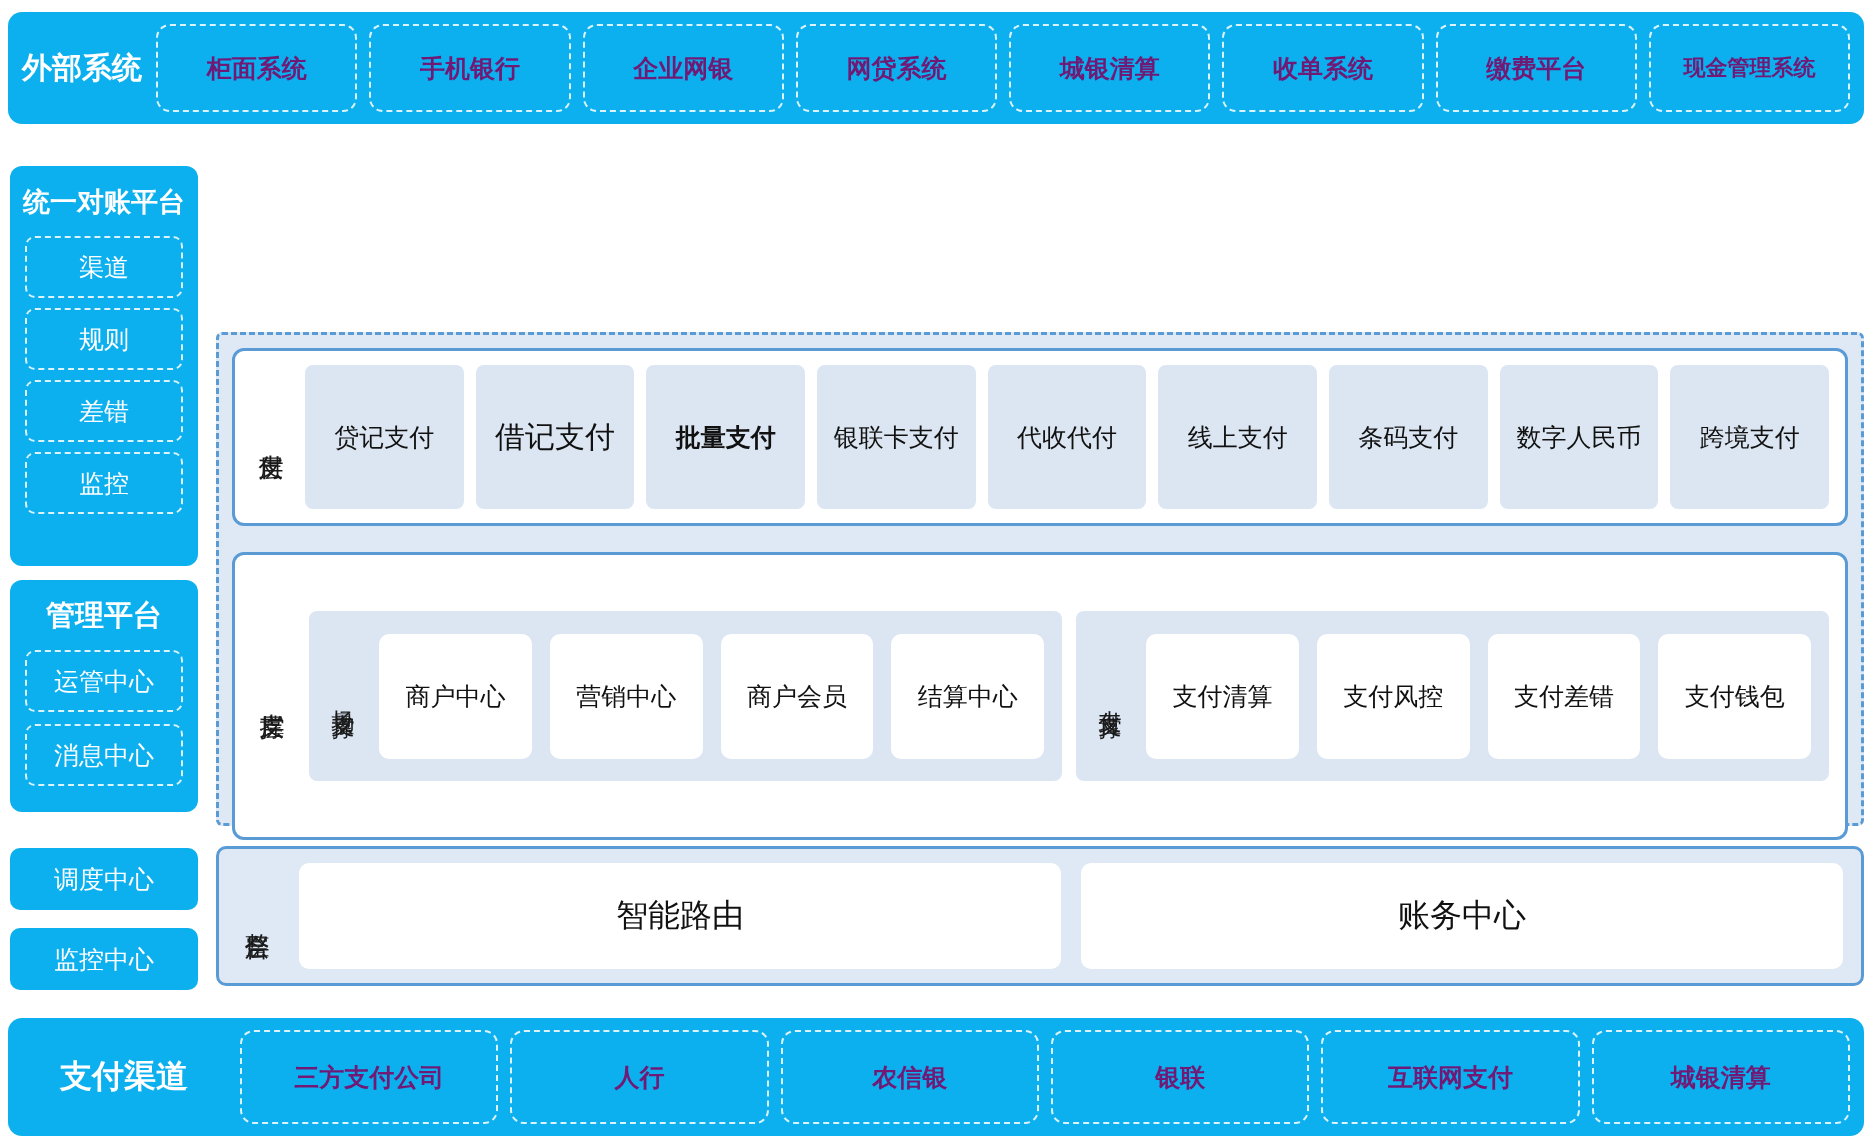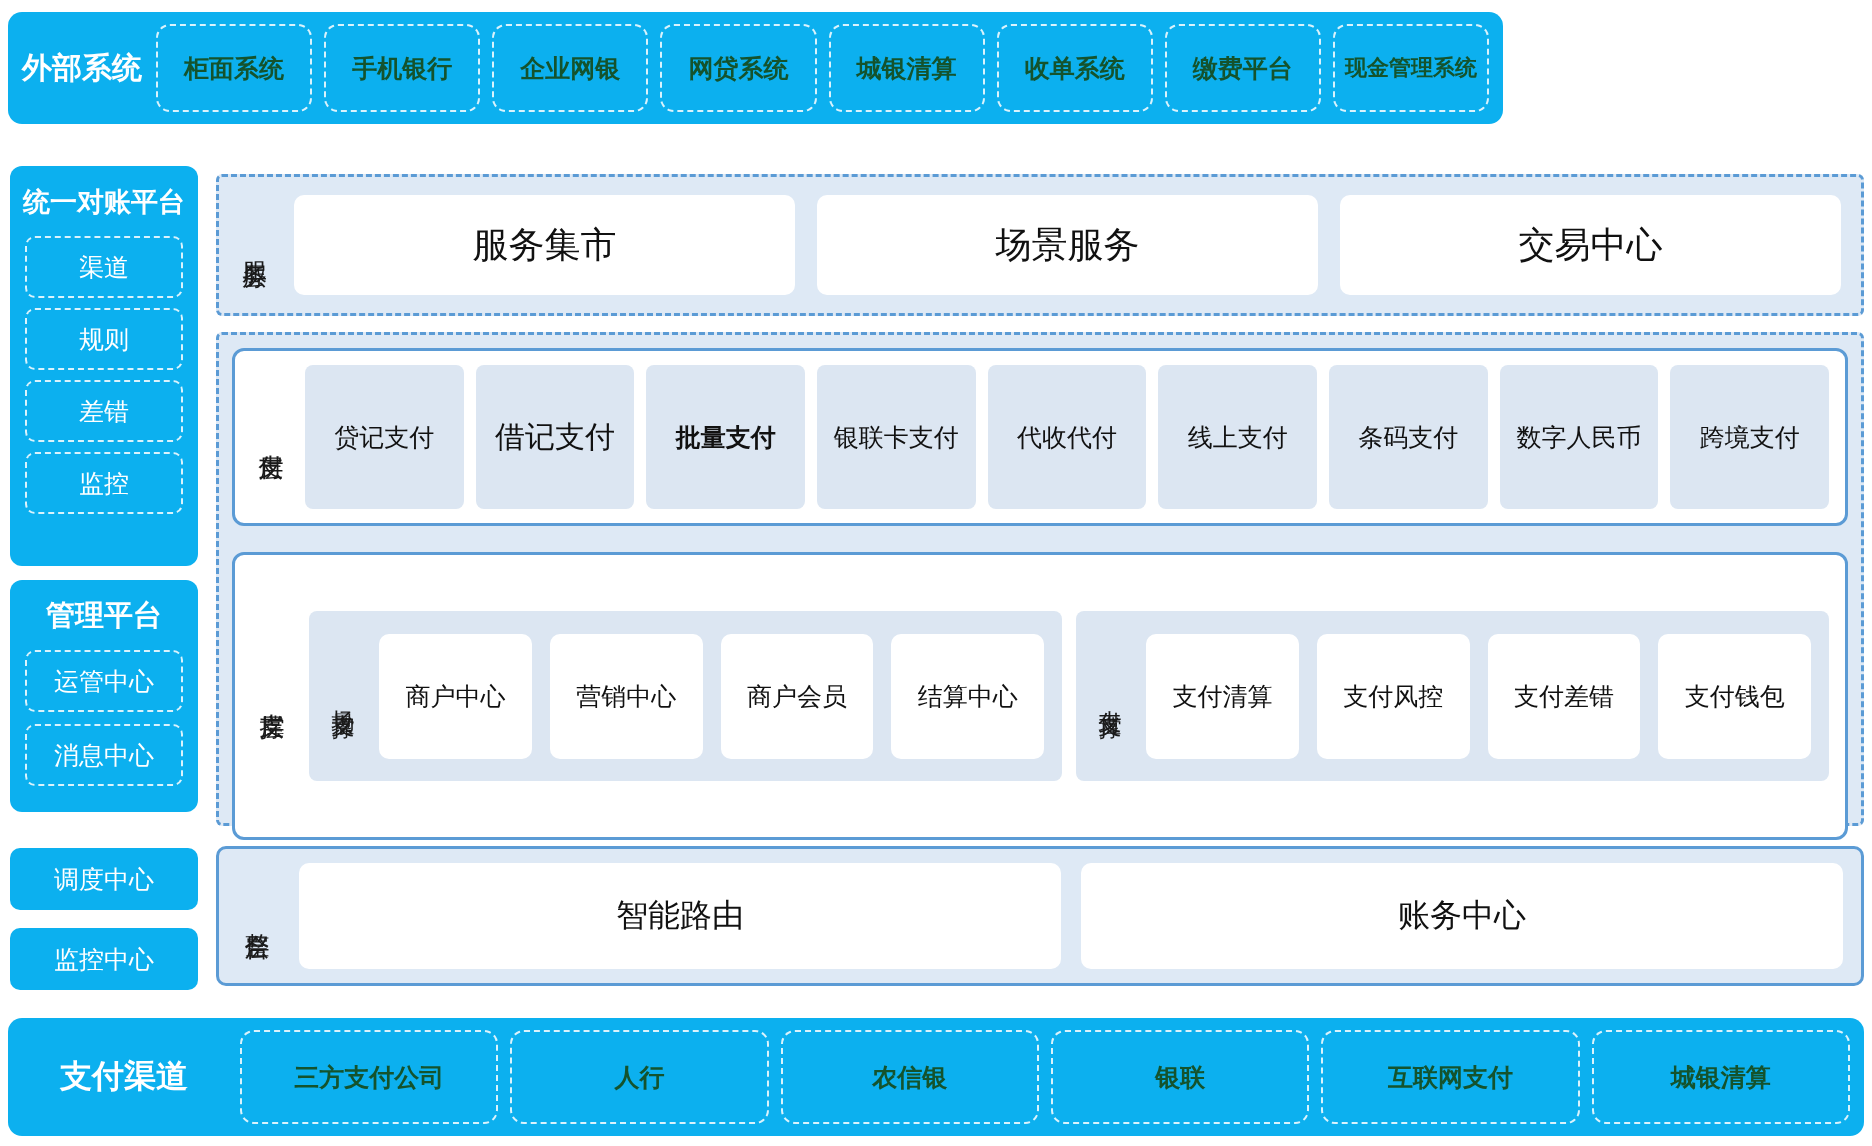--- a/index.html
+++ b/index.html
@@ -36,21 +36,21 @@
     display: flex;
     align-items: stretch;
     height: 100%;
     padding: 12px 14px 12px 0;
     gap: 12px;
   }
   .dashed-chip {
     flex: 1;
     border: 2px dashed rgba(255,255,255,.85);
     border-radius: 14px;
-    color: #14532d;
+    color: #701a75;
     display: flex;
     align-items: center;
     justify-content: center;
     white-space: nowrap;
     font-weight: bold;
   }
 
   
   .side-card {
     position: absolute;
@@ -172,21 +172,21 @@
     align-items: center;
     padding: 14px 18px;
     gap: 20px;
   }
 </style>
 </head>
 <body>
 
 <div id="root">
 
-  <div class="cyan-bar" style="left:8px; top:12px; width:1495px; height:112px;">
+  <div class="cyan-bar" style="left:8px; top:12px; width:1856px; height:112px;">
     <div class="cyan-bar-title" style="width:148px; font-size:30px;">外部系统</div>
     <div class="cyan-bar-items">
       <div class="dashed-chip" style="font-size:25px;">柜面系统</div>
       <div class="dashed-chip" style="font-size:25px;">手机银行</div>
       <div class="dashed-chip" style="font-size:25px;">企业网银</div>
       <div class="dashed-chip" style="font-size:25px;">网贷系统</div>
       <div class="dashed-chip" style="font-size:25px;">城银清算</div>
       <div class="dashed-chip" style="font-size:25px;">收单系统</div>
       <div class="dashed-chip" style="font-size:25px;">缴费平台</div>
       <div class="dashed-chip" style="font-size:22px;">现金管理系统</div>
@@ -203,28 +203,20 @@
 
   <div class="side-card" style="left:10px; top:580px; width:188px; height:232px; padding:8px 12px 12px;">
     <div class="side-card-title" style="font-size:29px; line-height:54px;">管理平台</div>
     <div class="side-chip" style="width:158px; height:62px; margin-top:8px;">运管中心</div>
     <div class="side-chip" style="width:158px; height:62px; margin-top:12px;">消息中心</div>
   </div>
 
   <div class="side-solid" style="left:10px; top:848px; width:188px; height:62px;">调度中心</div>
   <div class="side-solid" style="left:10px; top:928px; width:188px; height:62px;">监控中心</div>
 
-  <div class="dashed-panel" style="left:216px; top:174px; width:1648px; height:142px;">
-    <div class="service-row">
-      <div class="vlabel" style="font-size:25px; height:100%;">服务层</div>
-      <div class="white-card" style="flex:1; height:100%; font-size:36px;">服务集市</div>
-      <div class="white-card" style="flex:1; height:100%; font-size:36px;">场景服务</div>
-      <div class="white-card" style="flex:1; height:100%; font-size:36px;">交易中心</div>
-    </div>
-  </div>
 
   <div class="mid-dashed" style="left:216px; top:332px; width:1648px; height:494px;"></div>
 
   <div class="bordered-white-box" style="left:232px; top:348px; width:1616px; height:178px; padding:14px 16px; gap:12px;">
     <div class="vlabel" style="font-size:25px; height:100%; width:42px;">支付层</div>
     <div class="lightblue-tile" style="height:100%; font-size:25px;">贷记支付</div>
     <div class="lightblue-tile" style="height:100%; font-size:30px;">借记支付</div>
     <div class="lightblue-tile" style="height:100%; font-size:25px;font-weight:bold;">批量支付</div>
     <div class="lightblue-tile" style="height:100%; font-size:25px;">银联卡支付</div>
     <div class="lightblue-tile" style="height:100%; font-size:25px;">代收代付</div>

